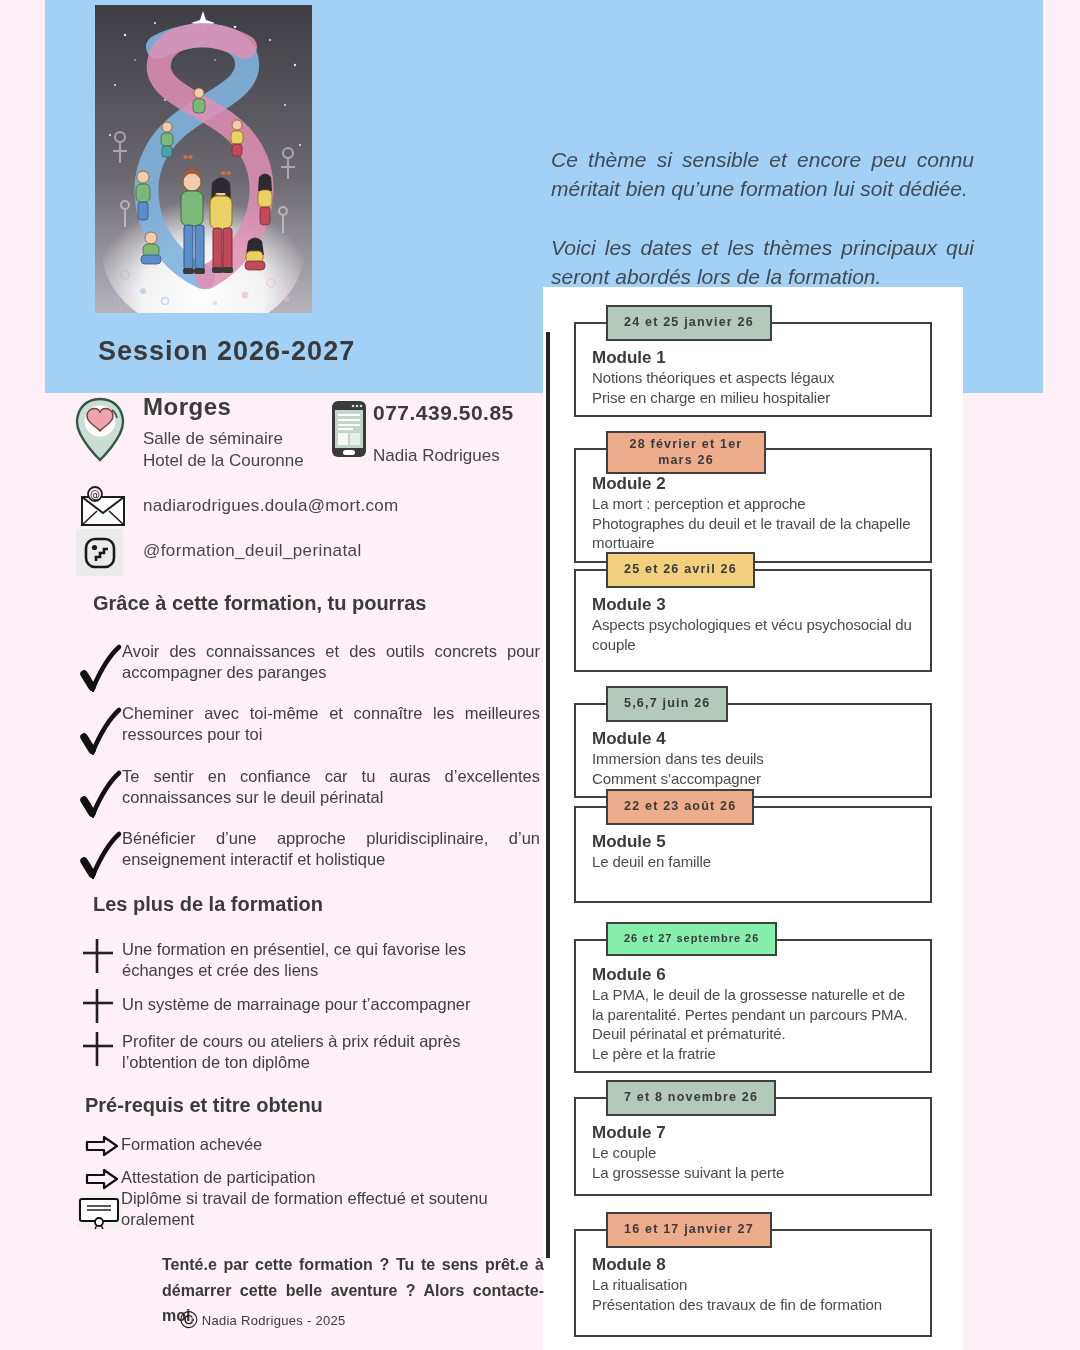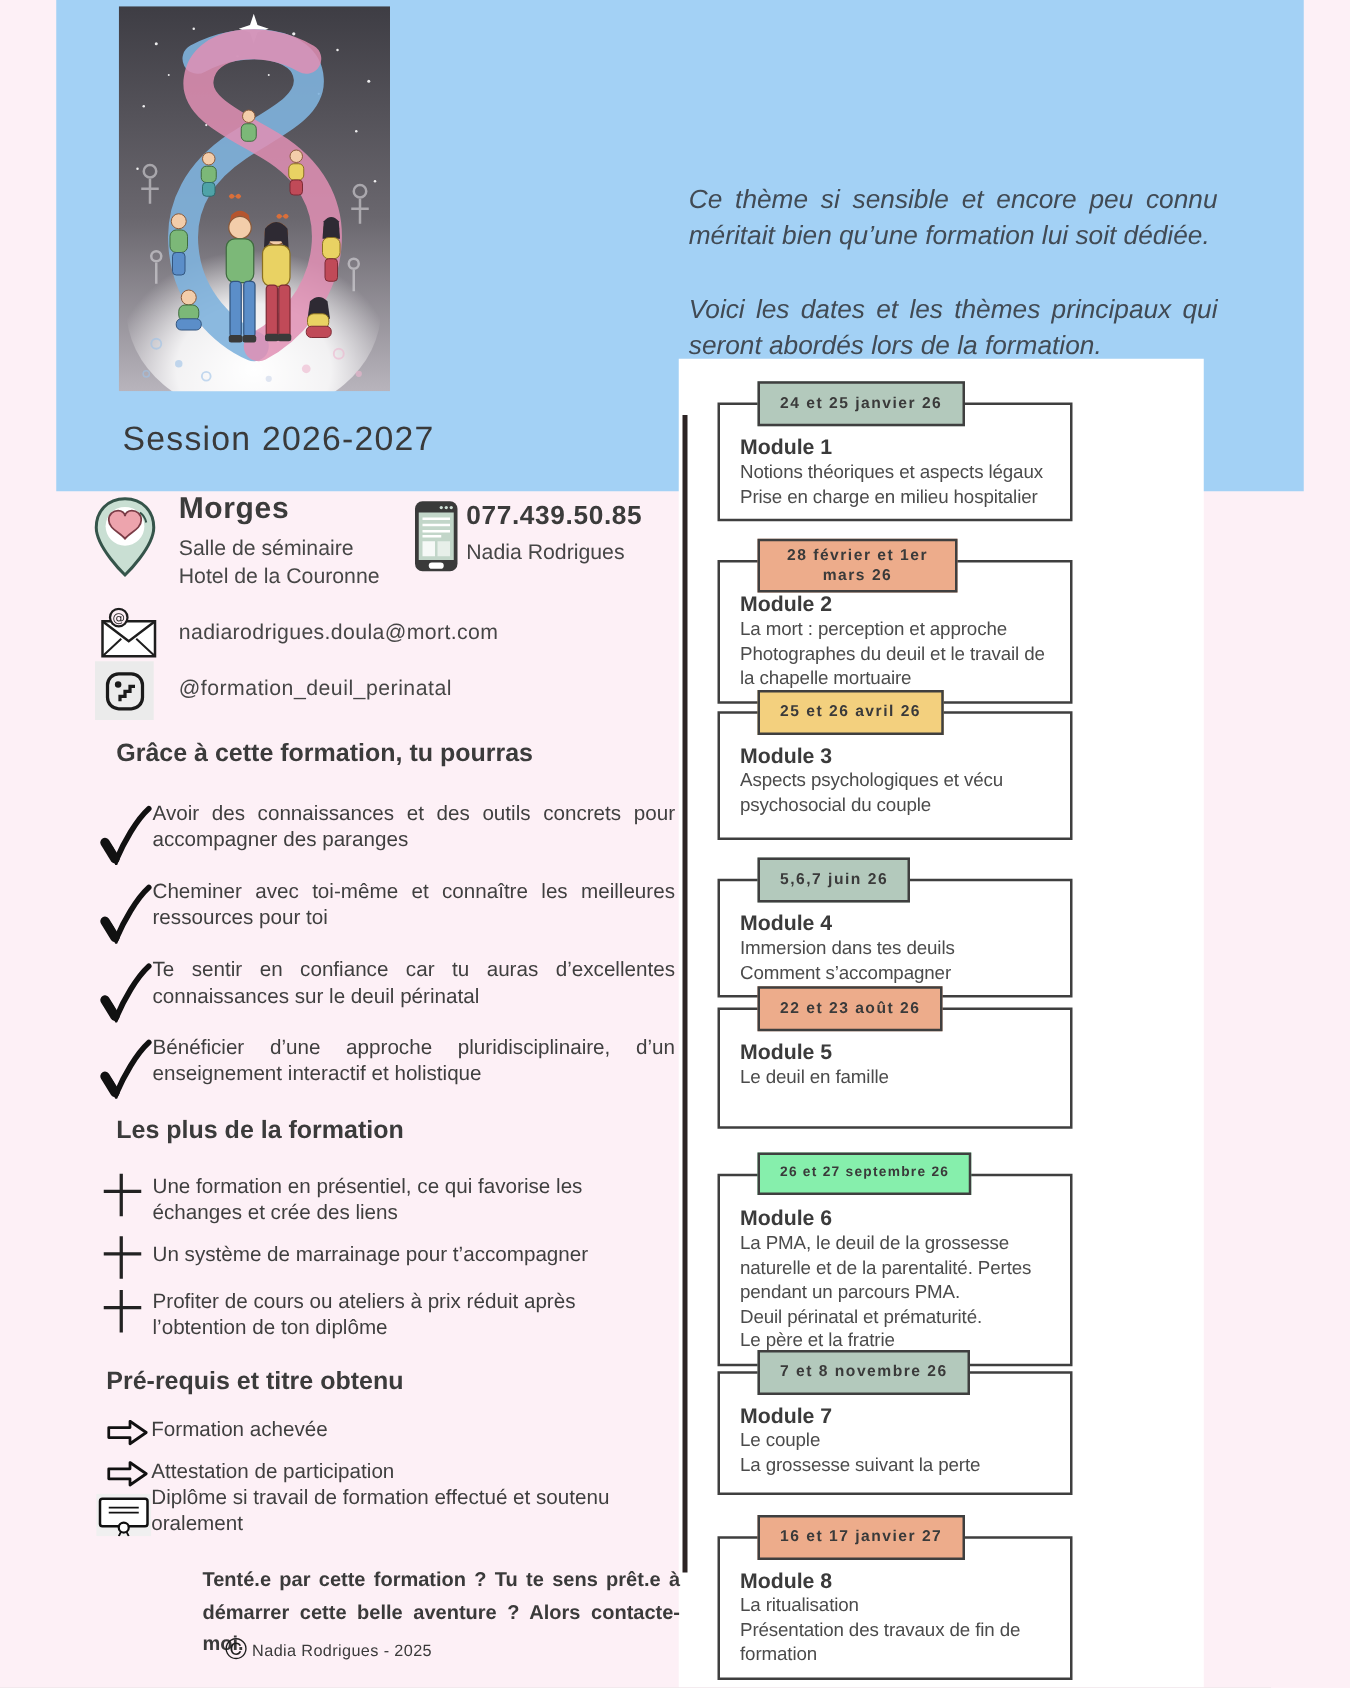--- a/index.html
+++ b/index.html
@@ -20,31 +20,31 @@
   
   .main-title{
     left:510px;top:24px;width:488px;
     font-size:47px;line-height:1.12;font-weight:bold;color:#3d3b3a;
     letter-spacing:.5px;-webkit-text-stroke:1.4px #3d3b3a;
   }
   .intro{left:551px;top:146px;width:423px;font-size:21px;font-style:italic;
     color:#414a54;text-align:justify;line-height:1.38;}
   .intro p{margin:0 0 30px 0;}
 
-  .session-label{left:98px;top:336px;font-size:27px;font-weight:normal;color:#3a3a3a;letter-spacing:1px;}
+  .session-label{left:98px;top:336px;font-size:27px;font-weight:bold;color:#3a3a3a;letter-spacing:1px;}
 
   
   .loc-icon{left:72px;top:396px;width:56px;height:68px;}
   .loc-block{left:143px;top:393px;}
   .loc-city{font-size:24px;font-weight:bold;color:#3b3b3b;letter-spacing:.5px;margin-bottom:7px;}
   .loc-line{font-size:17px;color:#464646;line-height:22px;}
   .phone-icon{left:331px;top:400px;width:36px;height:58px;}
   .phone-block{left:373px;top:401px;}
   .phone-number{font-size:21px;font-weight:bold;color:#3b3b3b;letter-spacing:.5px;}
-  .phone-name{font-size:17px;color:#464646;margin-top:7px;}
+  .phone-name{font-size:17px;color:#464646;margin-top:21px;}
   .email-icon{left:80px;top:486px;width:48px;height:42px;}
   .email-text{left:143px;top:496px;font-size:17px;color:#464646;letter-spacing:.3px;}
   .insta-bg{left:76px;top:529px;width:47px;height:47px;background:#ebebeb;display:flex;align-items:center;justify-content:center;}
   .insta-text{left:143px;top:541px;font-size:17px;color:#464646;letter-spacing:.4px;}
 
   
   .section-heading{font-size:20px;font-weight:bold;color:#3b3b3b;}
   .h-benefits{left:93px;top:592px;}
   .h-advantages{left:93px;top:893px;}
   .h-prereq{left:85px;top:1094px;}
@@ -70,21 +70,21 @@
     text-align:justify;line-height:1.6;margin-left:44px;}
   .copyright-row{left:180px;top:1308px;display:flex;align-items:center;gap:4px;}
   .copyright-symbol{font-size:24px;color:#1c1c1c;line-height:1;}
   .copyright-text{font-size:13px;color:#3a3a3a;letter-spacing:.3px;}
 
   
   .white-panel{left:543px;top:287px;width:420px;height:1063px;background:var(--panel,#ffffff);}
   .timeline-line{left:546px;top:332px;width:4px;height:926px;background:var(--line_dark,#2c2424);}
 
   .module{
-    position:absolute;left:574px;width:284px;box-sizing:border-box;
+    position:absolute;left:574px;width:358px;box-sizing:border-box;
     background:#fff;border:2px solid var(--border_dark,#3f3f3f);
     padding:24px 14px 8px 16px;
   }
   .m1{top:322px;min-height:86px;}
   .m2{top:448px;min-height:94px;}
   .m3{top:569px;min-height:103px;}
   .m4{top:703px;min-height:88px;}
   .m5{top:806px;min-height:97px;}
   .m6{top:939px;min-height:127px;}
   .m7{top:1097px;min-height:99px;}

